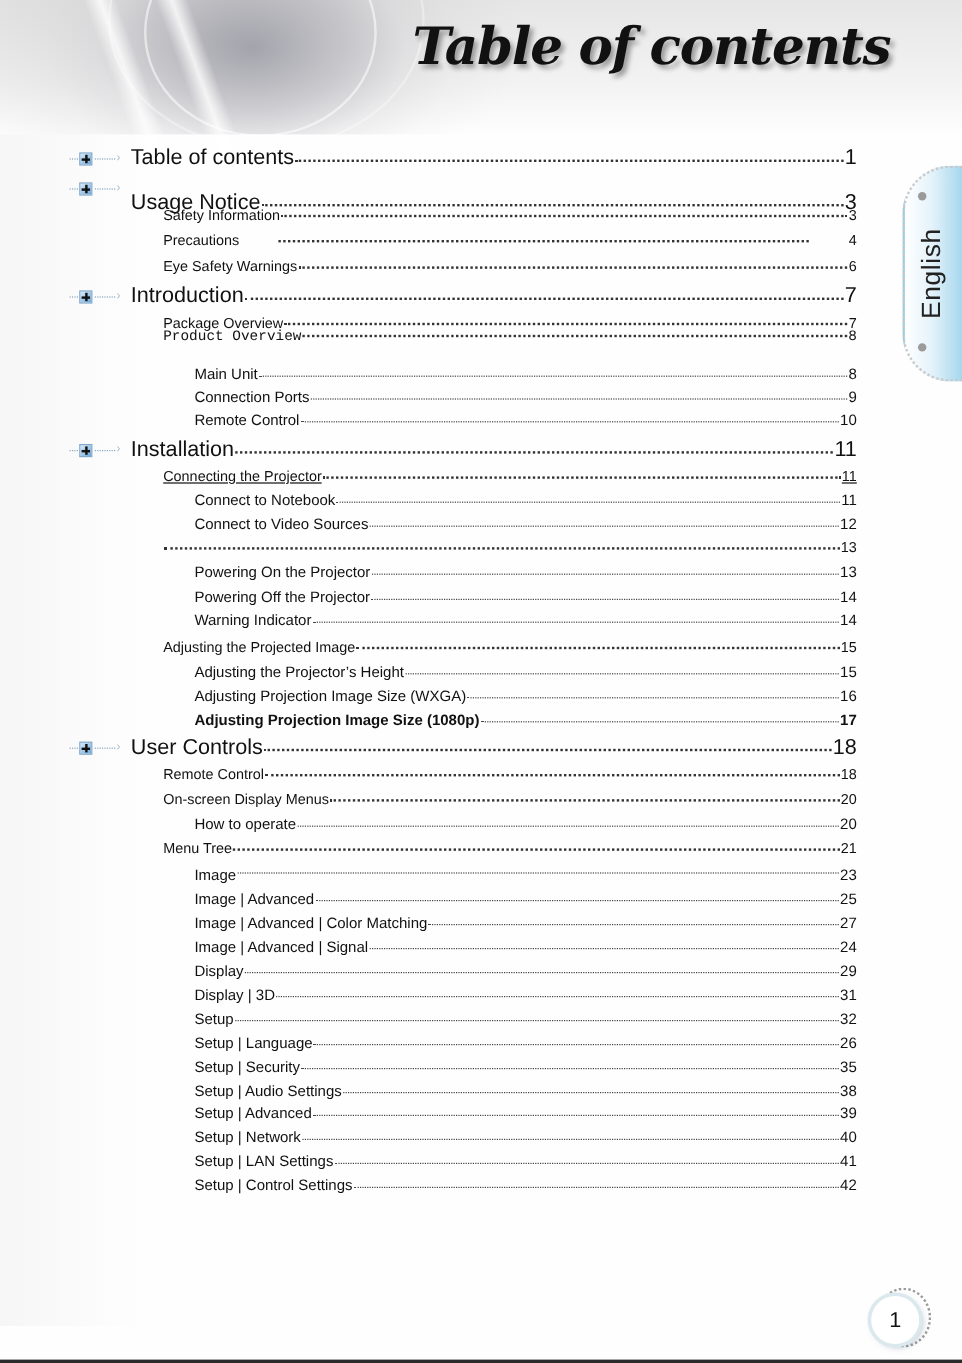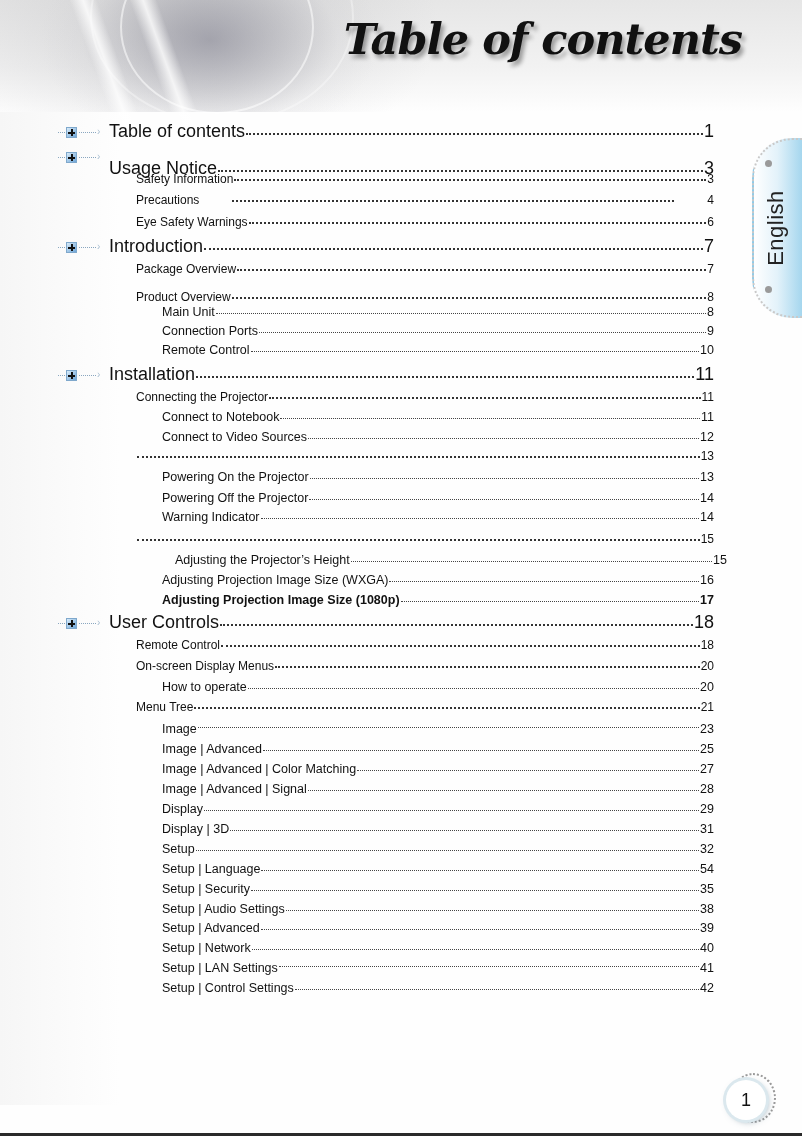--- a/index.html
+++ b/index.html
@@ -148,21 +148,21 @@
       <span class="dl" style="left:0;width:7px"></span>
       <span class="box"></span>
       <span class="dl" style="left:21px;width:17px"></span>
       <span class="arr">›</span>
     </div>
     <div class="toc-row l2" style="top: 262px;">
       <span class="label">Package Overview</span>
       <span class="dots"></span>
       <span class="pg">7</span>
     </div>
-    <div class="toc-row l2" style="top: 290px;">
+    <div class="toc-row l2" style="top: 273px; font-family: Liberation Mono, monospace;">
       <span class="label">Product Overview</span>
       <span class="dots"></span>
       <span class="pg">8</span>
     </div>
     <div class="toc-row l3" style="top: 305px;">
       <span class="label">Main Unit</span>
       <span class="dots"></span>
       <span class="pg">8</span>
     </div>
     <div class="toc-row l3" style="top: 324px;">
@@ -179,21 +179,21 @@
       <span class="label">Installation</span>
       <span class="dots"></span>
       <span class="pg">11</span>
     </div>
     <div class="bullet" style="left: 58px; top: 370px;">
       <span class="dl" style="left:0;width:7px"></span>
       <span class="box"></span>
       <span class="dl" style="left:21px;width:17px"></span>
       <span class="arr">›</span>
     </div>
-    <div class="toc-row l2" style="top: 390px;">
+    <div class="toc-row l2" style="top: 390px; text-decoration: underline;">
       <span class="label">Connecting the Projector</span>
       <span class="dots"></span>
       <span class="pg">11</span>
     </div>
     <div class="toc-row l3" style="top: 410px;">
       <span class="label">Connect to Notebook</span>
       <span class="dots"></span>
       <span class="pg">11</span>
     </div>
     <div class="toc-row l3" style="top: 430px;">
@@ -214,24 +214,25 @@
       <span class="label">Powering Off the Projector</span>
       <span class="dots"></span>
       <span class="pg">14</span>
     </div>
     <div class="toc-row l3" style="top: 510px;">
       <span class="label">Warning Indicator</span>
       <span class="dots"></span>
       <span class="pg">14</span>
     </div>
     <div class="toc-row l2" style="top: 532px;">
+      <span class="label">Adjusting the Projected Image</span>
       <span class="dots"></span>
       <span class="pg">15</span>
     </div>
-    <div class="toc-row l3" style="top: 553px; margin-left: 13px;">
+    <div class="toc-row l3" style="top: 553px;">
       <span class="label">Adjusting the Projector’s Height</span>
       <span class="dots"></span>
       <span class="pg">15</span>
     </div>
     <div class="toc-row l3" style="top: 573px;">
       <span class="label">Adjusting Projection Image Size (WXGA)</span>
       <span class="dots"></span>
       <span class="pg">16</span>
     </div>
     <div class="toc-row l3" style="top: 593px; font-weight: bold;">
@@ -281,41 +282,41 @@
       <span class="pg">25</span>
     </div>
     <div class="toc-row l3" style="top: 762px;">
       <span class="label">Image | Advanced | Color Matching</span>
       <span class="dots"></span>
       <span class="pg">27</span>
     </div>
     <div class="toc-row l3" style="top: 782px;">
       <span class="label">Image | Advanced | Signal</span>
       <span class="dots"></span>
-      <span class="pg">28</span>
+      <span class="pg">24</span>
     </div>
     <div class="toc-row l3" style="top: 802px;">
       <span class="label">Display</span>
       <span class="dots"></span>
       <span class="pg">29</span>
     </div>
     <div class="toc-row l3" style="top: 822px;">
       <span class="label">Display | 3D</span>
       <span class="dots"></span>
       <span class="pg">31</span>
     </div>
     <div class="toc-row l3" style="top: 842px;">
       <span class="label">Setup</span>
       <span class="dots"></span>
       <span class="pg">32</span>
     </div>
     <div class="toc-row l3" style="top: 862px;">
       <span class="label">Setup | Language</span>
       <span class="dots"></span>
-      <span class="pg">54</span>
+      <span class="pg">26</span>
     </div>
     <div class="toc-row l3" style="top: 882px;">
       <span class="label">Setup | Security</span>
       <span class="dots"></span>
       <span class="pg">35</span>
     </div>
     <div class="toc-row l3" style="top: 902px;">
       <span class="label">Setup | Audio Settings</span>
       <span class="dots"></span>
       <span class="pg">38</span>
@@ -323,21 +324,21 @@
     <div class="toc-row l3" style="top: 921px;">
       <span class="label">Setup | Advanced</span>
       <span class="dots"></span>
       <span class="pg">39</span>
     </div>
     <div class="toc-row l3" style="top: 941px;">
       <span class="label">Setup | Network</span>
       <span class="dots"></span>
       <span class="pg">40</span>
     </div>
-    <div class="toc-row l3" style="top: 961px; align-items: center;">
+    <div class="toc-row l3" style="top: 961px;">
       <span class="label">Setup | LAN Settings</span>
       <span class="dots"></span>
       <span class="pg">41</span>
     </div>
     <div class="toc-row l3" style="top: 981px;">
       <span class="label">Setup | Control Settings</span>
       <span class="dots"></span>
       <span class="pg">42</span>
     </div>
   </div>

